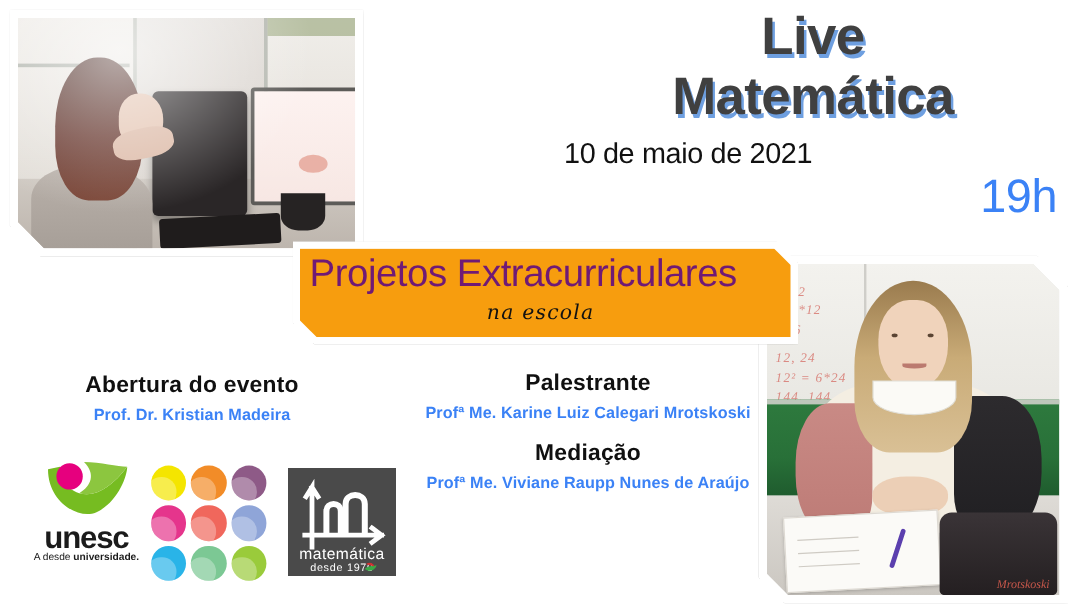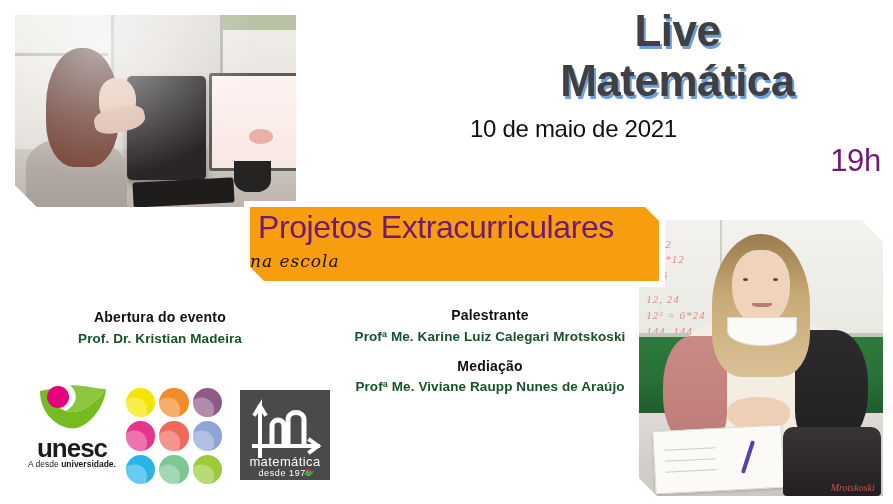--- a/index.html
+++ b/index.html
@@ -258,22 +258,22 @@
   #title-2 { }
   #date-line {
     margin-top: 10px;
     font-size: 24px;
     color: #111111;
     text-align: left;
     padding-right: 4px;
     letter-spacing: -0.3px;
   }
   #time-line {
-    font-size: 31px;
-    color: #701a75;
+    font-size: 39px;
+    color: #3b82f6;
     text-align: right;
     padding-right: 4px;
     line-height: 1.15;
     letter-spacing: -0.3px;
   }
 
   
   #banner-frame {
     position: absolute;
     left: 244px;
@@ -296,38 +296,39 @@
     position: absolute;
     left: 8px; top: 2px; right: 4px;
     font-size: 32px;
     color: #701a75;
     letter-spacing: -0.4px;
     white-space: nowrap;
   }
   #banner-sub {
     position: absolute;
     left: 0; right: 8px; top: 44px;
+    text-align: center;
     font-family: "DejaVu Serif", serif;
     font-style: italic;
     font-size: 17px;
     color: #121212;
     letter-spacing: 1px;
   }
 
   
   .credit-role {
     font-weight: bold;
-    font-size: 14px;
+    font-size: 19px;
     color: #101010;
     letter-spacing: 0.2px;
   }
   .credit-name {
     font-weight: bold;
     font-size: 13.5px;
-    color: #14532d;
+    color: #3b82f6;
     letter-spacing: 0.1px;
   }
   #credits-left {
     position: absolute;
     left: 30px;
     top: 307px;
     width: 260px;
     text-align: center;
     line-height: 1.55;
   }

